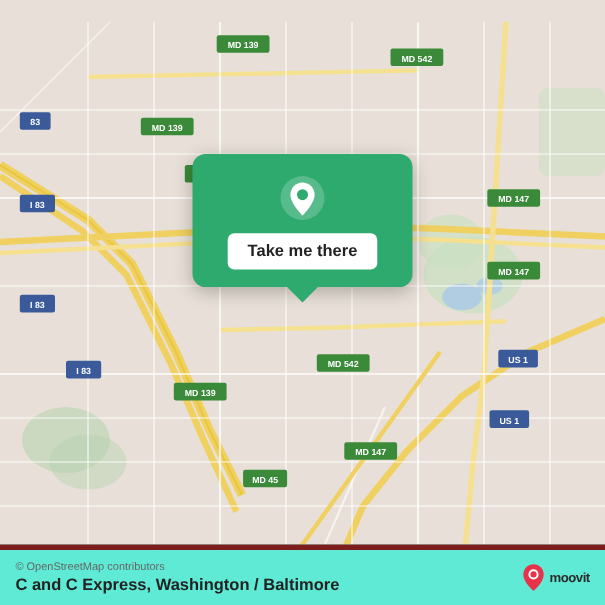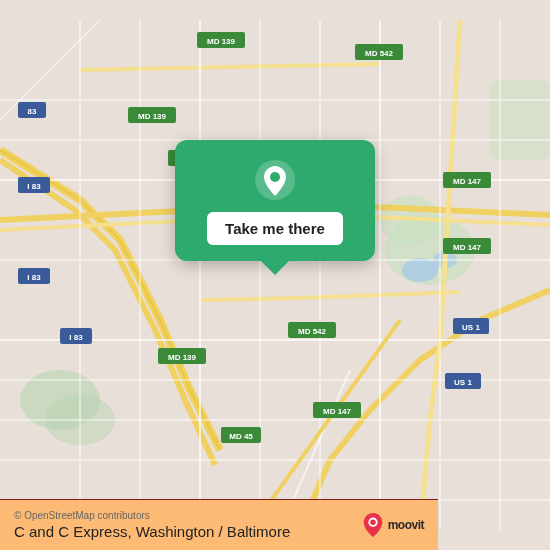--- a/index.html
+++ b/index.html
@@ -74,44 +74,44 @@
       font-weight: 600;
       cursor: pointer;
       white-space: nowrap;
     }
 
     
     #bottom-bar {
       position: absolute;
       bottom: 0;
       left: 0;
-      width: 438px;
-      background: #fdba74;
+      width: 550px;
+      background: #5eead4;
       padding: 10px 14px 10px 14px;
       display: flex;
       align-items: center;
       justify-content: space-between;
-      border-top: 1px solid #7f1d1d;
+      border-top: 5px solid #7f1d1d;
       z-index: 20;
     }
 
     #bottom-left {
       display: flex;
       flex-direction: column;
     }
 
     #attribution {
       font-size: 10px;
       color: #666;
       margin-bottom: 2px;
     }
 
     #location-name {
       font-size: 15px;
-      font-weight: 400;
+      font-weight: 700;
       color: #222;
     }
 
     #moovit-logo {
       display: flex;
       align-items: center;
       gap: 4px;
     }
 
     .moovit-pin {

